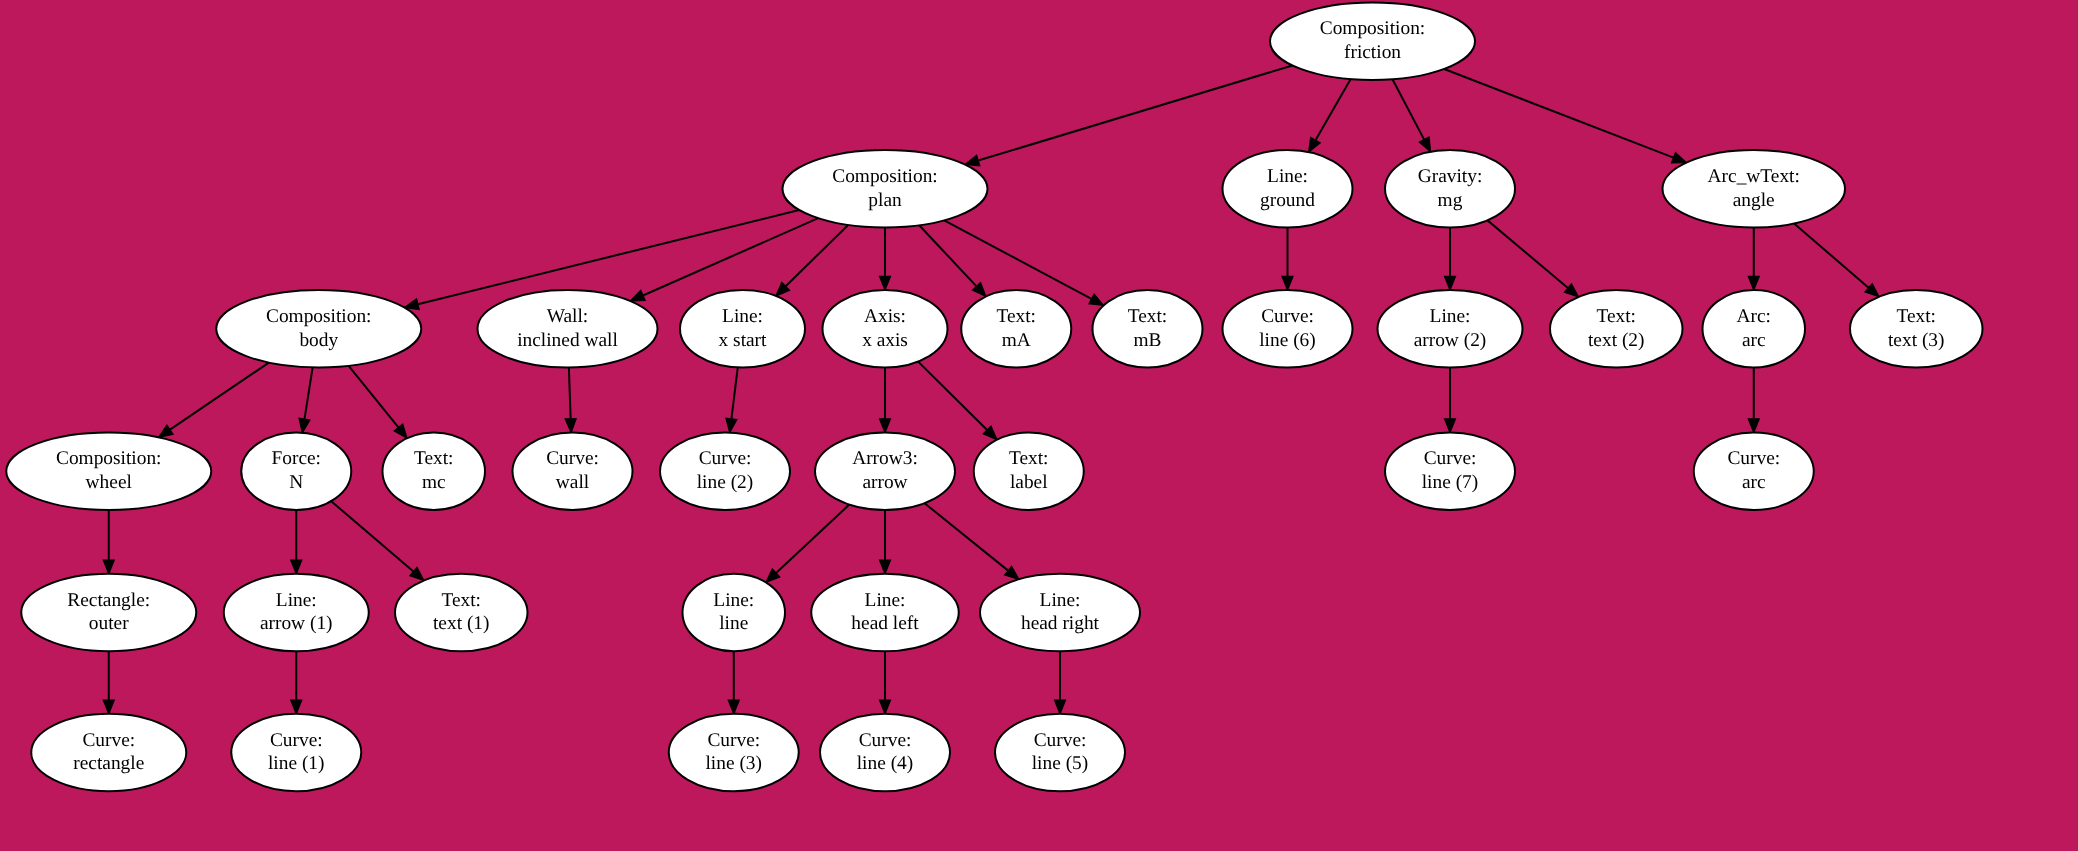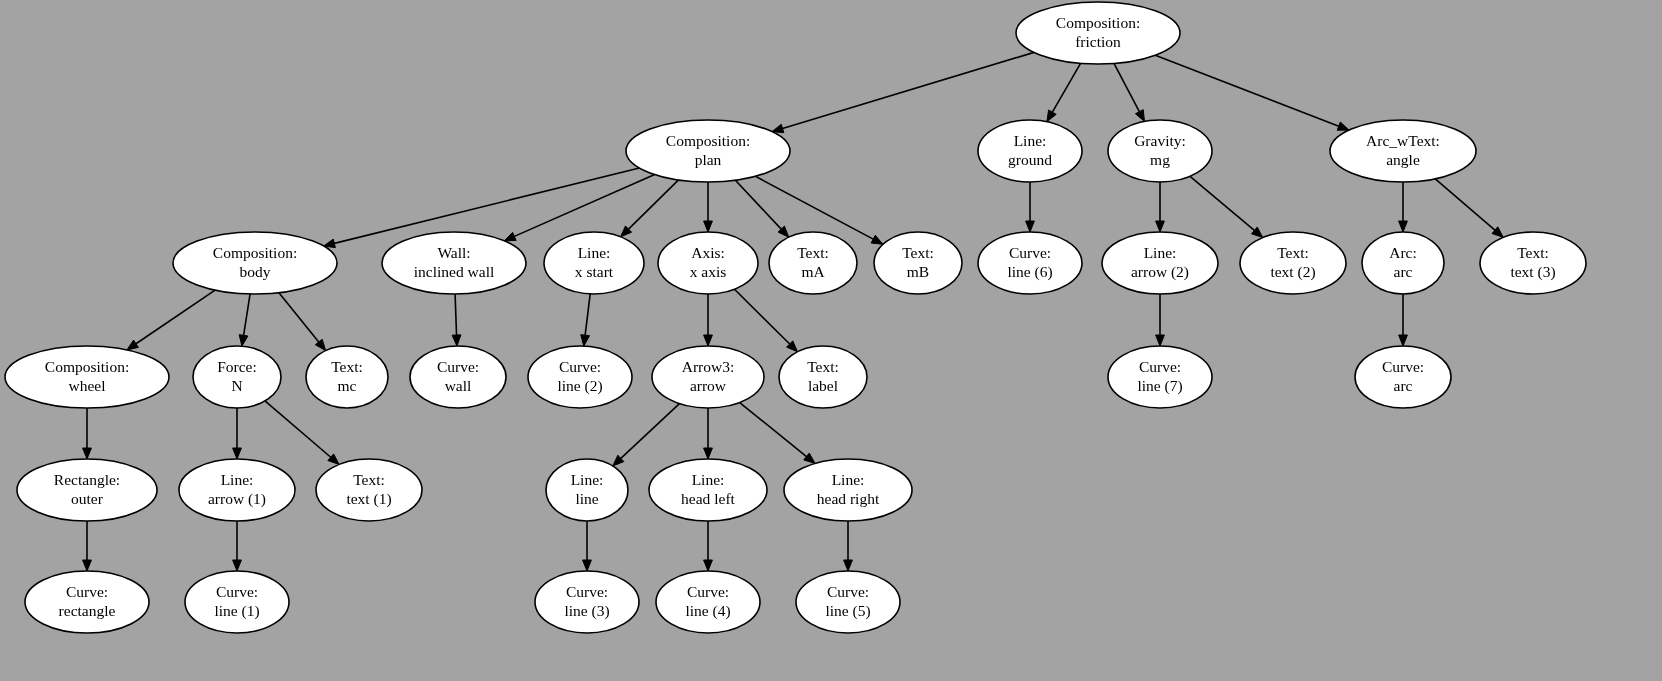--- a/index.html
+++ b/index.html
@@ -4,21 +4,21 @@
 <style>
   html, body {
     margin: 0;
     padding: 0;
     background: #ffffff;
   }
   #graph-root {
     position: relative;
     width: 1662px;
     height: 681px;
-    background: #a3a3a3;
+    background: #be185d;
     overflow: hidden;
     font-family: "Liberation Serif", "DejaVu Serif", serif;
   }
   svg#graph-svg {
     display: block;
     width: 1662px;
     height: 681px;
   }
   .node-ellipse {
     fill: #ffffff;

